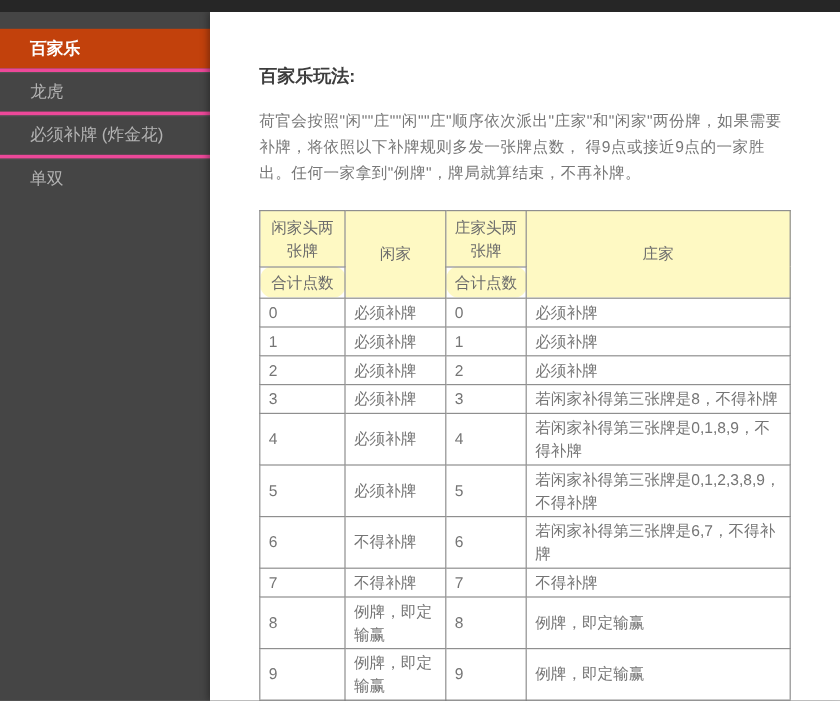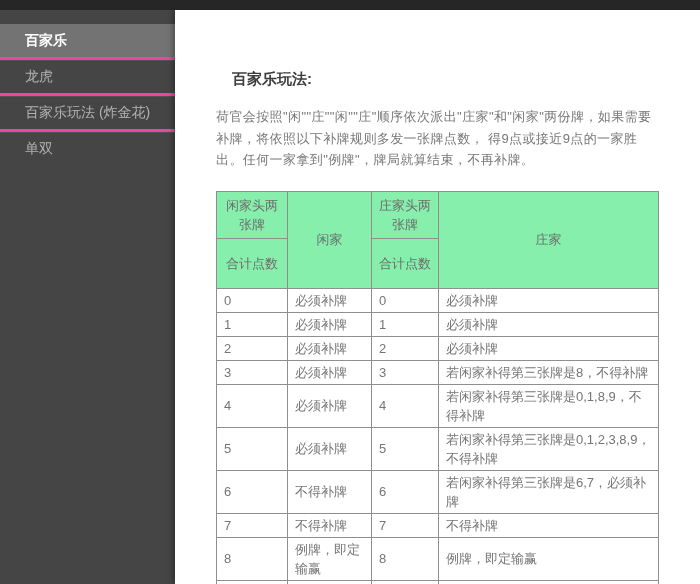--- a/index.html
+++ b/index.html
@@ -22,56 +22,56 @@
     padding-left:25px;
     font-size:14px;color:#b3b3b3;
     cursor:pointer;
     white-space:nowrap;
   }
   .side-item + .side-item{
     border-top:3px solid #ec4899;
     box-shadow:inset 0 1px 0 #525252;
   }
   .side-item.active{
-    background:#737373;
+    background:#c2410c;
     color:#ffffff;font-weight:bold;
   }
   .panel{
     position:absolute;left:175px;top:10px;width:525px;height:574px;
     background:#ffffff;z-index:20;
     box-shadow:-2px 0 6px rgba(0,0,0,0.35);
     box-sizing:border-box;
     padding:44px 0 0 41px;
   }
   .panel h2{
-    margin:16px;font-size:15px;color:#3d3d3d;font-weight:bold;
+    margin:0;font-size:15px;color:#3d3d3d;font-weight:bold;
   }
   .panel p{
     margin:17px 0 20px 0;width:440px;
     font-size:13px;line-height:21.5px;color:#777777;
     letter-spacing:0.4px;
   }
   .panel h3{
     margin:0 0 13px 0;font-size:14px;color:#3d3d3d;font-weight:bold;
   }
   table.rules{
     border-collapse:collapse;table-layout:fixed;width:442px;
     border:1px solid #8f8f8f;border-bottom:2px solid #787878;
   }
   table.rules col.c1{width:71px;}
   table.rules col.c2{width:84px;}
   table.rules col.c3{width:67px;}
   table.rules col.c4{width:220px;}
   table.rules th{
-    background:#86efac;border:1px solid #8f8f8f;
+    background:#fef9c3;border:1px solid #8f8f8f;
     font-weight:normal;font-size:13px;color:#6c6c6c;
     text-align:center;padding:4px 5px;line-height:19px;
   }
   table.rules thead tr:first-child th{height:38px;}
-  table.rules thead tr:last-child th{height:16px;padding:15px 5px;}
+  table.rules thead tr:last-child th{height:16px;padding:3px 5px;border-radius:10px;}
   table.rules td{
     border:1px solid #8f8f8f;background:#ffffff;
     font-size:13px;color:#757575;line-height:19px;
     padding:2px 7px;vertical-align:middle;
     word-break:break-all;
   }
 </style>
 </head>
 <body>
 
@@ -82,21 +82,21 @@
   <div class="side-item active">
     <span>百家乐</span>
   </div>
 
   <div class="side-item">
     <span>龙虎</span>
   </div>
 
 
   <div class="side-item">
-    <span>百家乐玩法 (炸金花)</span>
+    <span>必须补牌 (炸金花)</span>
   </div>
 
 
   <div class="side-item">
     <span>单双</span>
   </div>
 
 </nav>
 </aside>
 
@@ -162,21 +162,21 @@
     <td>5</td>
     <td>必须补牌</td>
     <td>5</td>
     <td>若闲家补得第三张牌是0,1,2,3,8,9，不得补牌</td>
   </tr>
 
   <tr>
     <td>6</td>
     <td>不得补牌</td>
     <td>6</td>
-    <td>若闲家补得第三张牌是6,7，必须补牌</td>
+    <td>若闲家补得第三张牌是6,7，不得补牌</td>
   </tr>
 
   <tr>
     <td>7</td>
     <td>不得补牌</td>
     <td>7</td>
     <td>不得补牌</td>
   </tr>
 
   <tr>

